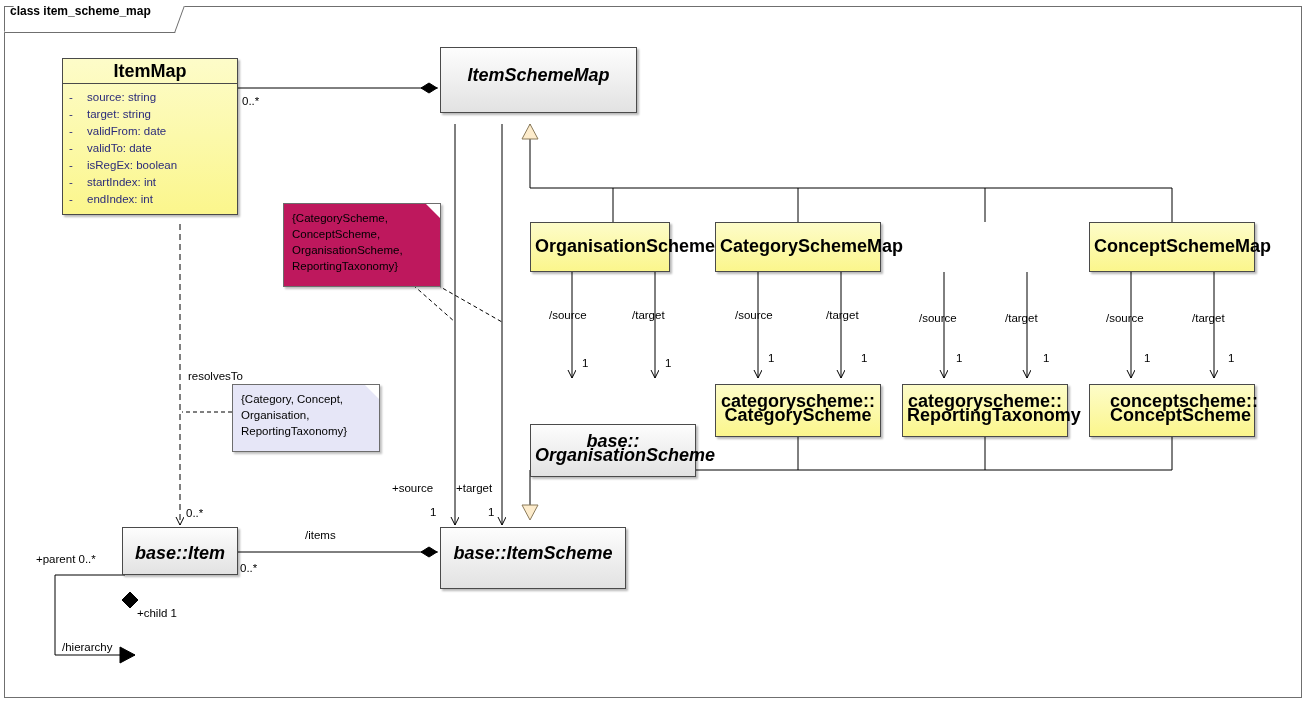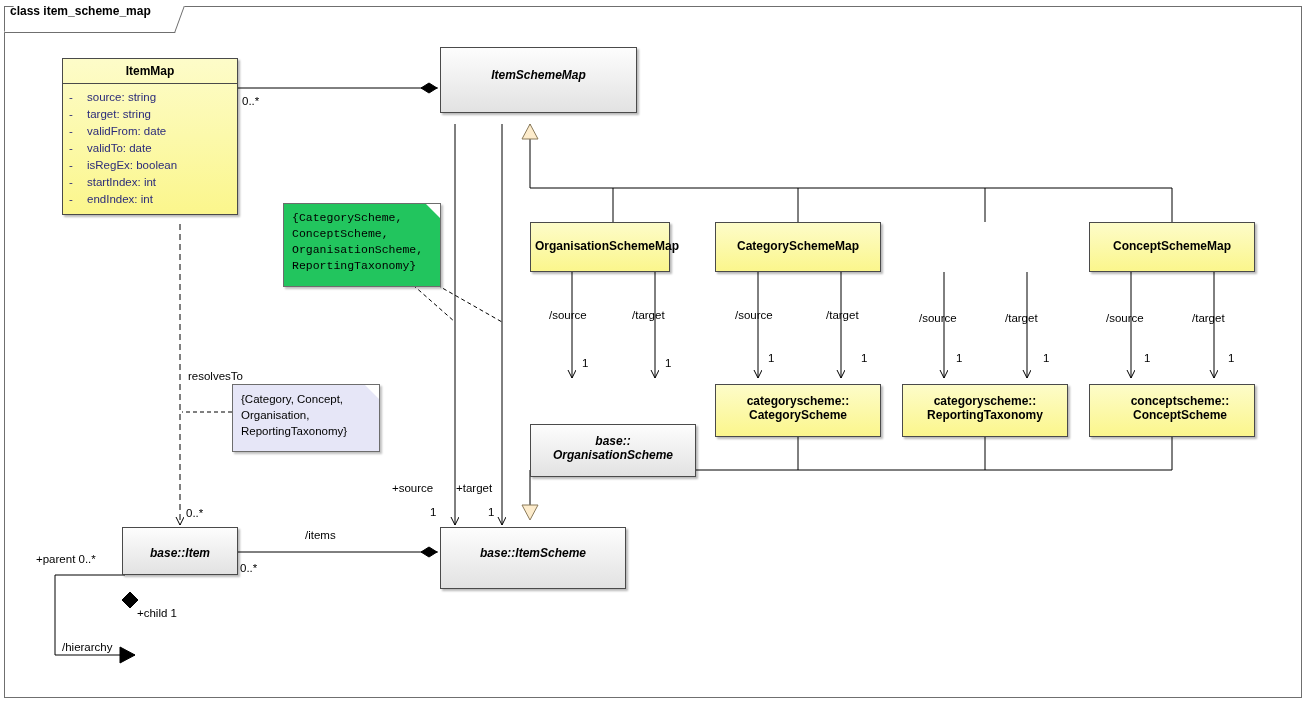--- a/index.html
+++ b/index.html
@@ -66,21 +66,21 @@
   }
 
   .node {
     position: absolute;
     box-sizing: border-box;
     border: 1px solid #4a4a4a;
     box-shadow: 2px 2px 2px rgba(0,0,0,0.28);
   }
   .node .title {
     text-align: center;
-    font-size: 12px;
+    font-size: 18px;
     font-weight: bold;
     color: #000;
     padding: 5px 4px 5px 4px;
     line-height: 14px;
   }
   .node.two-line .title { padding-top: 8px; }
   .yellow-grad {
     background: linear-gradient(to bottom, #fdfcc9 0%, #fbf68c 100%);
   }
   .grey-grad {
@@ -109,21 +109,21 @@
   .note {
     position: absolute;
     box-sizing: border-box;
     font-size: 11.5px;
     line-height: 16px;
     color: #000;
     padding: 6px 8px;
     border: 1px solid #6d6d6d;
     box-shadow: 2px 2px 2px rgba(0,0,0,0.25);
   }
-  .note.cream { background: #22c55e; font-family: Liberation Mono, monospace; }
+  .note.cream { background: #be185d; }
   .note.lav { background: #e6e6f7; }
   .note .fold {
     position: absolute;
     right: 0;
     top: 0;
     width: 0;
     height: 0;
     border-left: 14px solid transparent;
   }
   .note.cream .fold { border-top: 14px solid #ffffff; }

